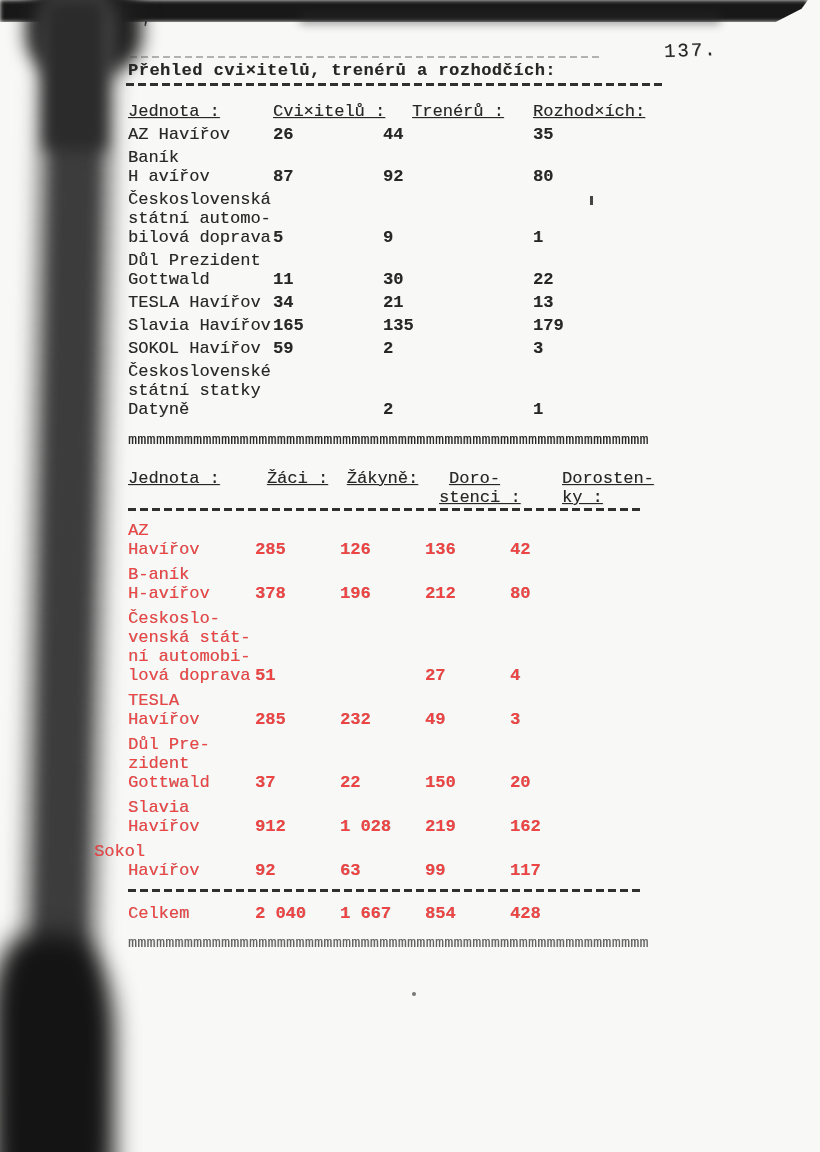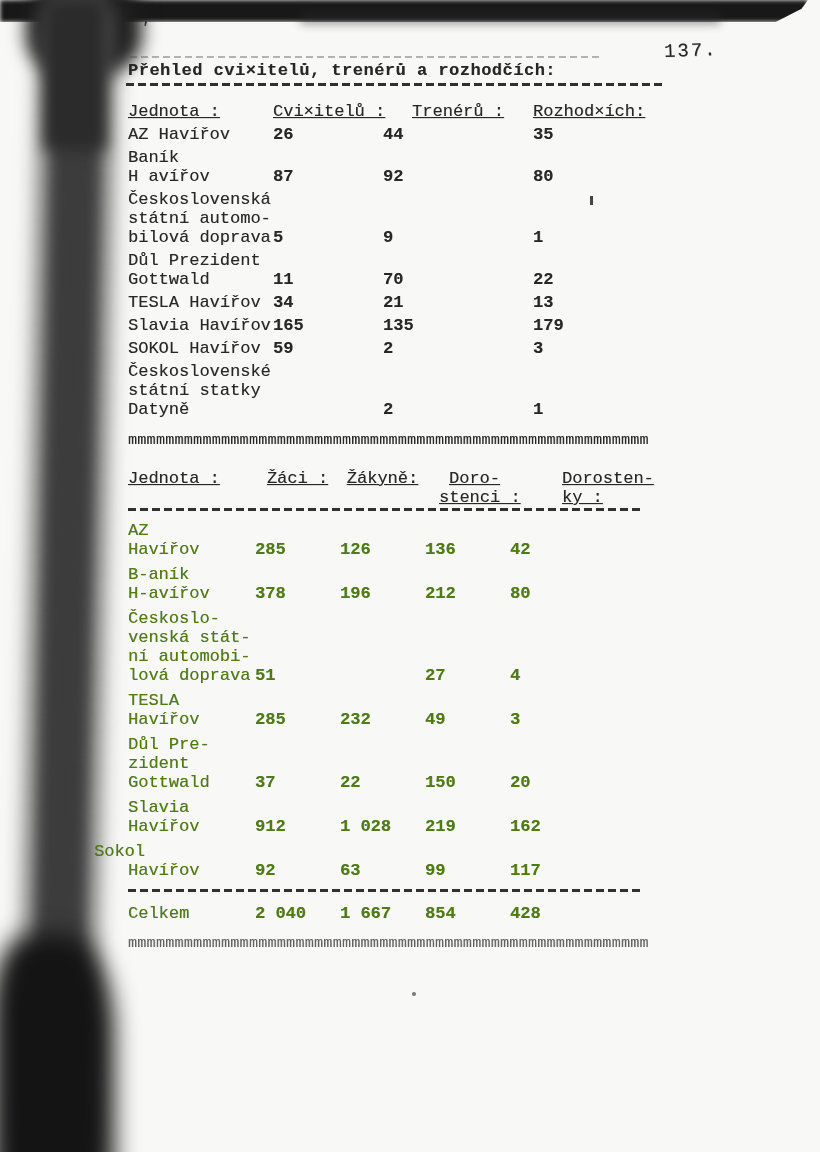--- a/index.html
+++ b/index.html
@@ -42,21 +42,21 @@
   .t2{width:516px;margin-top:16px;}
   .t2 col.c-name{width:127px;} .t2 col.c1{width:85px;} .t2 col.c2{width:85px;} .t2 col.c3{width:85px;} .t2 col.c4{width:134px;}
   th,td{font-weight:normal;vertical-align:bottom;white-space:pre;padding:3px 0 1px;}
   th{vertical-align:top;text-align:center;text-decoration:underline;}
   th.name-h{text-align:left;}
   td.name{text-align:left;}
   td.num{text-align:left;font-weight:bold;}
   .t2 th.h3{text-align:center;padding-left:14px;}
   .t2 th.h4{text-align:left;padding-left:52px;}
   .t2 td{padding:4px 0 2px;}
-  .t2 tbody td{color:#4d7c0f;}
+  .t2 tbody td{color:#ef4444;}
   td.outdent{text-indent:-34px;}
   tr.dash-row td{padding:7px 0 4px;}
   tr.total-row td{padding-top:8px;}
   .m-separator{font-size:15px;letter-spacing:.3px;white-space:pre;overflow:hidden;margin:11px 0 0 0;transform:scaleY(.95);}
   .m-separator.final{opacity:.72;margin-top:9px;}
   .t2-wrap{margin-top:4px;}
 </style>
 </head>
 <body>
 
@@ -115,21 +115,21 @@
 státní automo-
 bilová doprava</td>
           <td class="num">5</td>
           <td class="num">9</td>
           <td class="num">1</td>
         </tr>
         <tr>
           <td class="name">Důl Prezident
 Gottwald</td>
           <td class="num">11</td>
-          <td class="num">70</td>
+          <td class="num">30</td>
           <td class="num">22</td>
         </tr>
         <tr>
           <td class="name">TESLA Havířov</td>
           <td class="num">34</td>
           <td class="num">21</td>
           <td class="num">13</td>
         </tr>
         <tr>
           <td class="name">Slavia Havířov</td>

